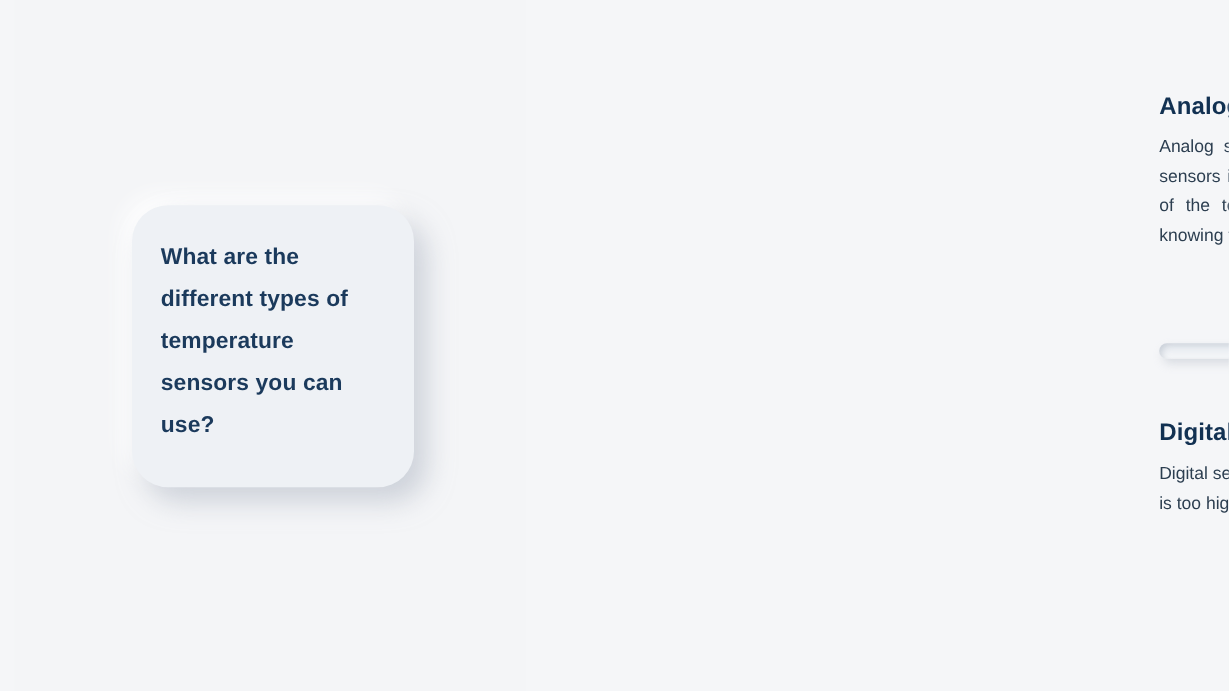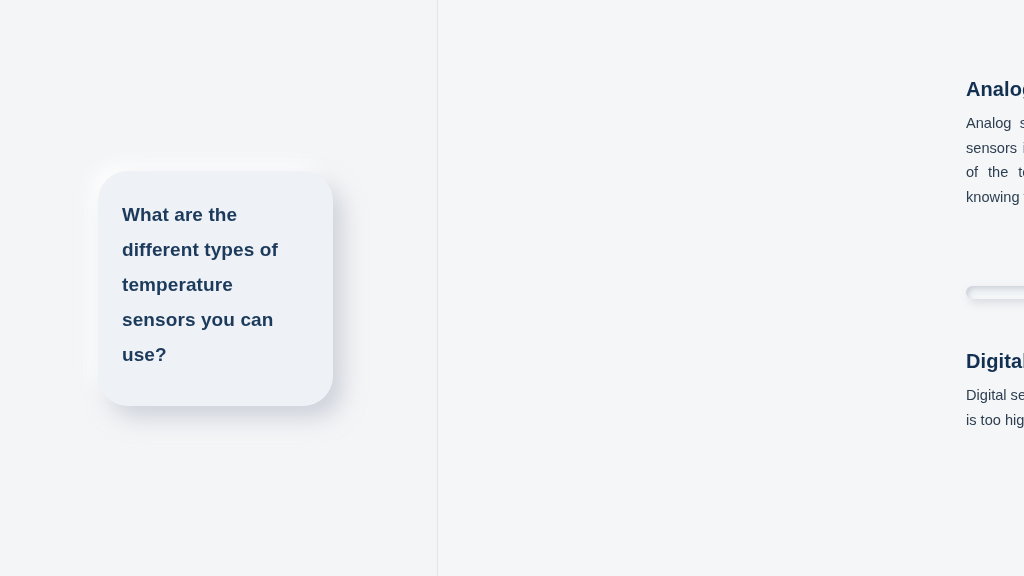--- a/index.html
+++ b/index.html
@@ -15,21 +15,21 @@
   }
   .slide {
     position: relative;
     width: 1024px;
     height: 576px;
     background: #f5f6f8;
   }
   
   .left-panel {
     position: absolute;
-    left: 0;
+    left: 12px;
     top: 0;
     width: 437px;
     height: 576px;
     background: #f4f5f7;
     border-right: 1px solid #e2e5ea;
   }
   .question-card {
     position: absolute;
     left: 98px;
     top: 171px;

